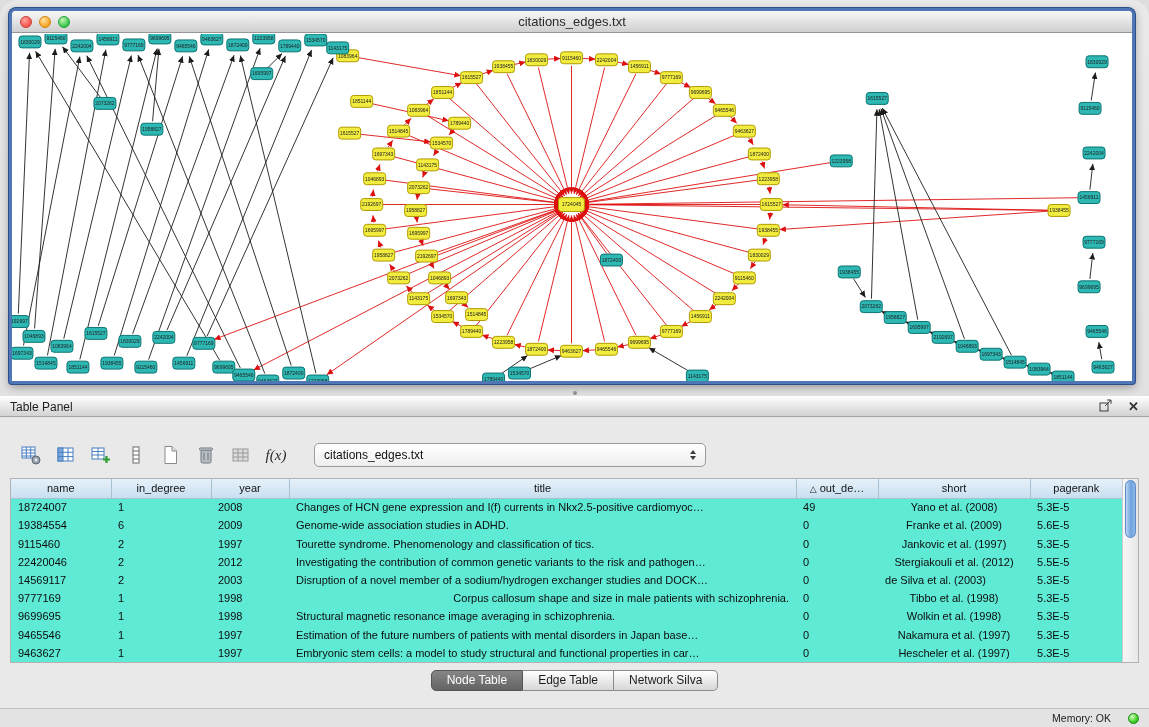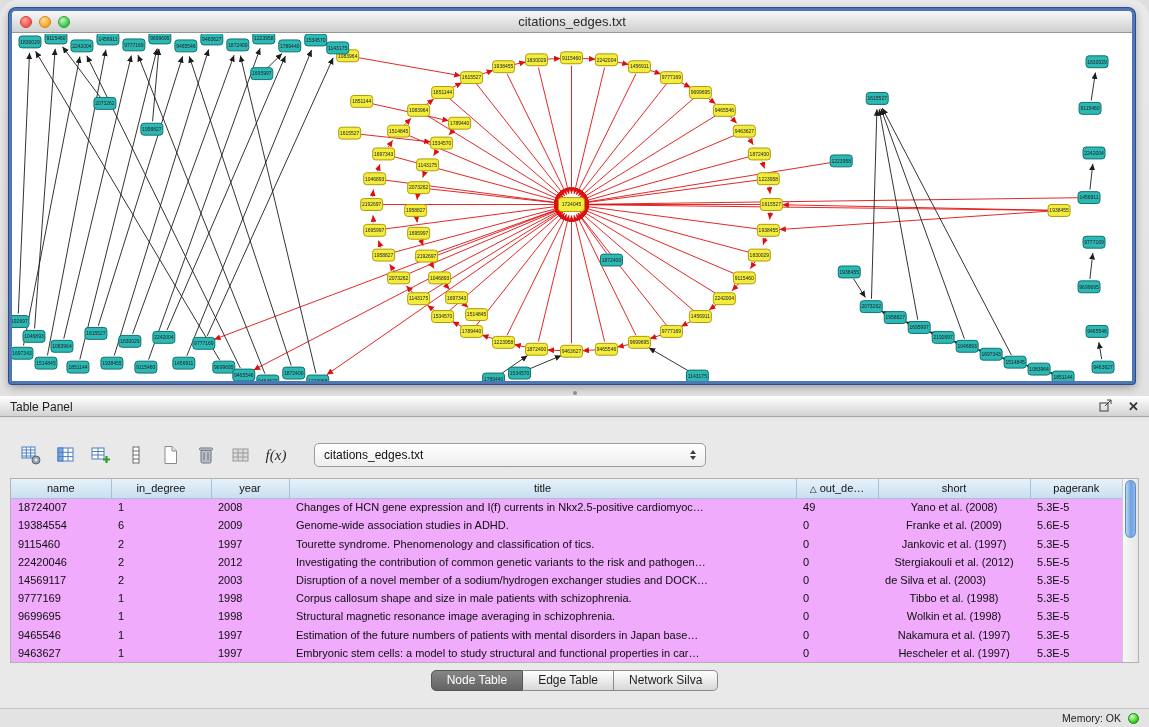--- a/index.html
+++ b/index.html
@@ -53,21 +53,21 @@
   .combo {
     margin-left:16px; width:392px; height:24px;
     background:linear-gradient(#ffffff,#eeeeee);
     border:1px solid #9c9c9c; border-radius:5px;
     display:flex; align-items:center; padding:0 9px; font-size:12px; color:#111;
   }
   .combo .arrows { margin-left:auto; display:flex; flex-direction:column; gap:2px; }
   .tri-up   { width:0; height:0; border-left:3.5px solid transparent; border-right:3.5px solid transparent; border-bottom:4px solid #3d3d3d; }
   .tri-down { width:0; height:0; border-left:3.5px solid transparent; border-right:3.5px solid transparent; border-top:4px solid #3d3d3d; }
 
-  .tablewrap { display:flex; margin:4px 10px 0 10px; height:185px; background:#f0abfc; border:1px solid #b2b2b2; overflow:hidden; }
+  .tablewrap { display:flex; margin:4px 10px 0 10px; height:185px; background:#5eead4; border:1px solid #b2b2b2; overflow:hidden; }
   table { border-collapse:collapse; table-layout:fixed; width:1112px; }
   th {
     height:19px; font-weight:normal; font-size:11px; color:#111;
     background:linear-gradient(#e6f1fa,#c8dff0);
     border:1px solid #a6c1d4; border-top:none;
     padding:0 4px; white-space:nowrap; overflow:hidden; text-overflow:ellipsis; text-align:center;
   }
   th:first-child { border-left:none; } th:last-child { border-right:none; }
   th .sort { font-size:9px; margin-right:3px; color:#222; }
   td {
@@ -83,21 +83,21 @@
     height:21px; line-height:19px; padding:0 15px; font-size:12px; color:#1d1d1d;
     background:linear-gradient(#ffffff,#d7d7d7); border:1px solid #8b8b8b; border-left:none;
   }
   .tab:first-child { border-left:1px solid #8b8b8b; border-radius:5px 0 0 5px; }
   .tab:last-child  { border-radius:0 5px 5px 0; }
   .tab.sel { background:linear-gradient(#868686,#636363); color:#fff; border-color:#555; }
 
   .statusbar {
     position:absolute; bottom:0; left:0; width:100%; height:19px;
     background:#e3e3e3; border-top:1px solid #c2c2c2;
-    display:flex; align-items:center; justify-content:flex-end; gap:7px; padding-right:10px;
+    display:flex; align-items:center; justify-content:flex-end; gap:17px; padding-right:10px;
     font-size:10.5px; color:#222;
   }
   .led { width:11px; height:11px; border-radius:50%;
     background:radial-gradient(circle at 35% 30%,#d9ffc5,#43d12b 60%,#1d9b0e); border:1px solid #178a0b; }
 </style>
 </head>
 <body>
 
 <div class="app">
 
@@ -838,21 +838,21 @@
               <td style="text-align: left;">2003</td>
               <td style="text-align: left;">Disruption of a novel member of a sodium/hydrogen exchanger studies and DOCK…</td>
               <td style="text-align: left;">0</td>
               <td style="text-align: left;">de Silva et al. (2003)</td>
               <td style="text-align: left;">5.3E-5</td>
             </tr>
             <tr>
               <td style="text-align: left;">9777169</td>
               <td style="text-align: left;">1</td>
               <td style="text-align: left;">1998</td>
-              <td style="text-align: left;">Corpus callosum shape and size in male patients with schizophrenia.</td>
+              <td style="text-align: right;">Corpus callosum shape and size in male patients with schizophrenia.</td>
               <td style="text-align: left;">0</td>
               <td style="text-align: center;">Tibbo et al. (1998)</td>
               <td style="text-align: left;">5.3E-5</td>
             </tr>
             <tr>
               <td style="text-align: left;">9699695</td>
               <td style="text-align: left;">1</td>
               <td style="text-align: left;">1998</td>
               <td style="text-align: left;">Structural magnetic resonance image averaging in schizophrenia.</td>
               <td style="text-align: left;">0</td>

